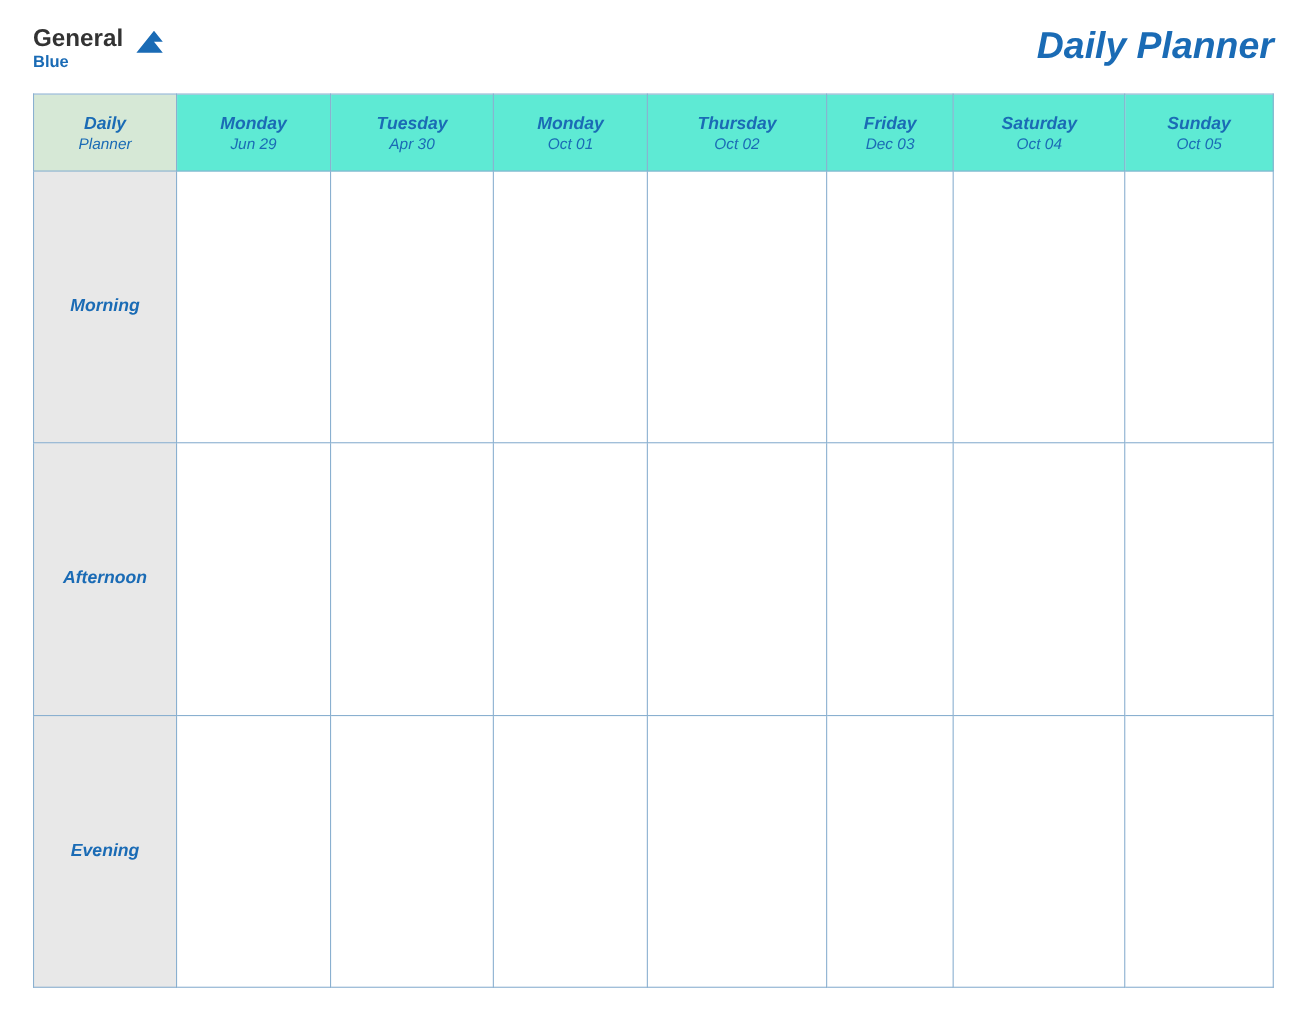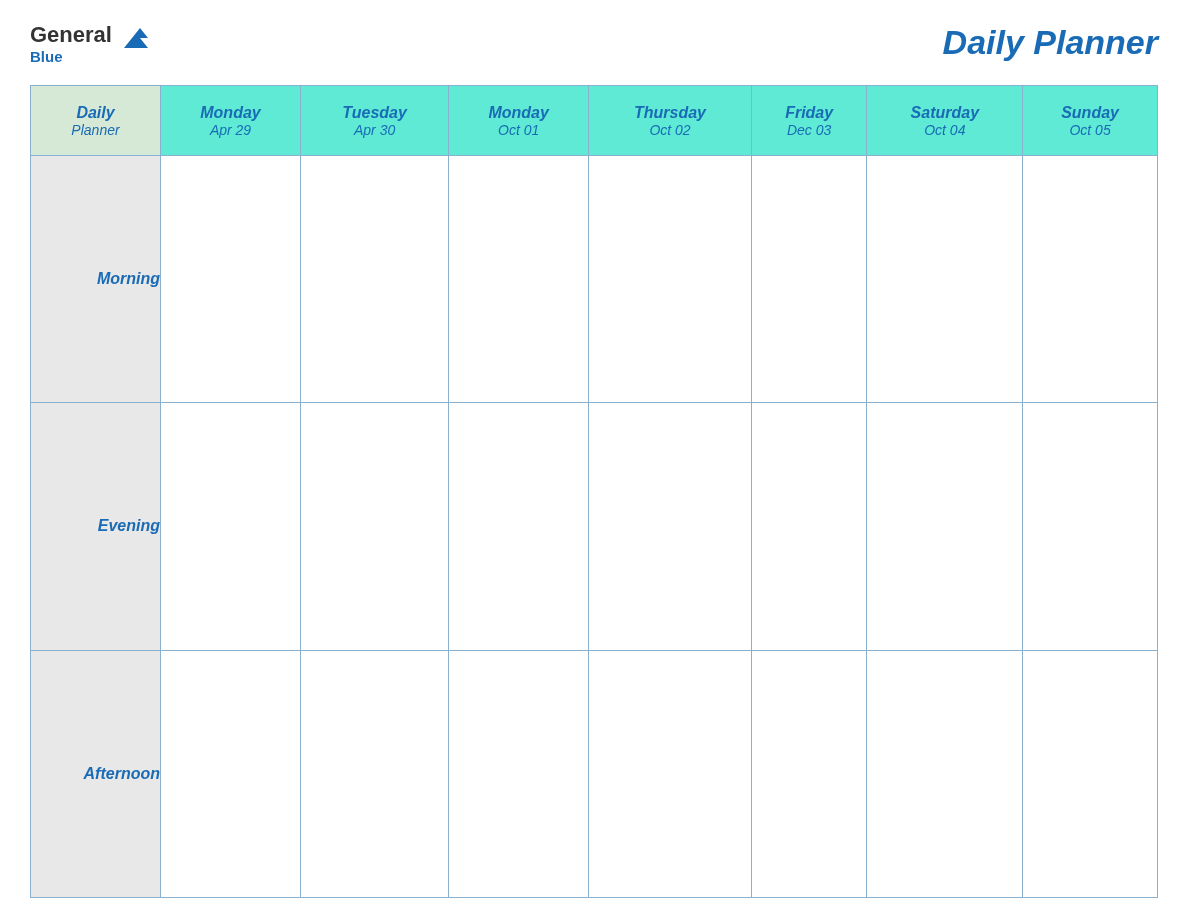--- a/index.html
+++ b/index.html
@@ -95,21 +95,20 @@
       vertical-align: middle;
     }
 
     .planner-table tbody td.row-label {
       background-color: #e8e8e8;
       color: #1a6bb5;
       font-style: italic;
       font-weight: bold;
       font-size: 16px;
       width: 130px;
-      text-align: right;
     }
 
     .header-daily-planner {
       background-color: #d6e8d6 !important;
     }
   </style>
 </head>
 <body>
 
 <div class="page">
@@ -134,21 +133,21 @@
 
   <table class="planner-table">
     <thead>
       <tr>
         <th class="header-daily-planner">
           <span class="day-name">Daily</span>
           <span class="day-date">Planner</span>
         </th>
         <th>
           <span class="day-name">Monday</span>
-          <span class="day-date">Apr 29</span>
+          <span class="day-date">Jun 29</span>
         </th>
         <th>
           <span class="day-name">Tuesday</span>
           <span class="day-date">Apr 30</span>
         </th>
         <th>
           <span class="day-name">Monday</span>
           <span class="day-date">Oct 01</span>
         </th>
         <th>
@@ -174,31 +173,31 @@
         <td class="row-label">Morning</td>
         <td></td>
         <td></td>
         <td></td>
         <td></td>
         <td></td>
         <td></td>
         <td></td>
       </tr>
       <tr>
+        <td class="row-label">Afternoon</td>
+        <td></td>
+        <td></td>
+        <td></td>
+        <td></td>
+        <td></td>
+        <td></td>
+        <td></td>
+      </tr>
+      <tr>
         <td class="row-label">Evening</td>
-        <td></td>
-        <td></td>
-        <td></td>
-        <td></td>
-        <td></td>
-        <td></td>
-        <td></td>
-      </tr>
-      <tr>
-        <td class="row-label">Afternoon</td>
         <td></td>
         <td></td>
         <td></td>
         <td></td>
         <td></td>
         <td></td>
         <td></td>
       </tr>
     </tbody>
   </table>

